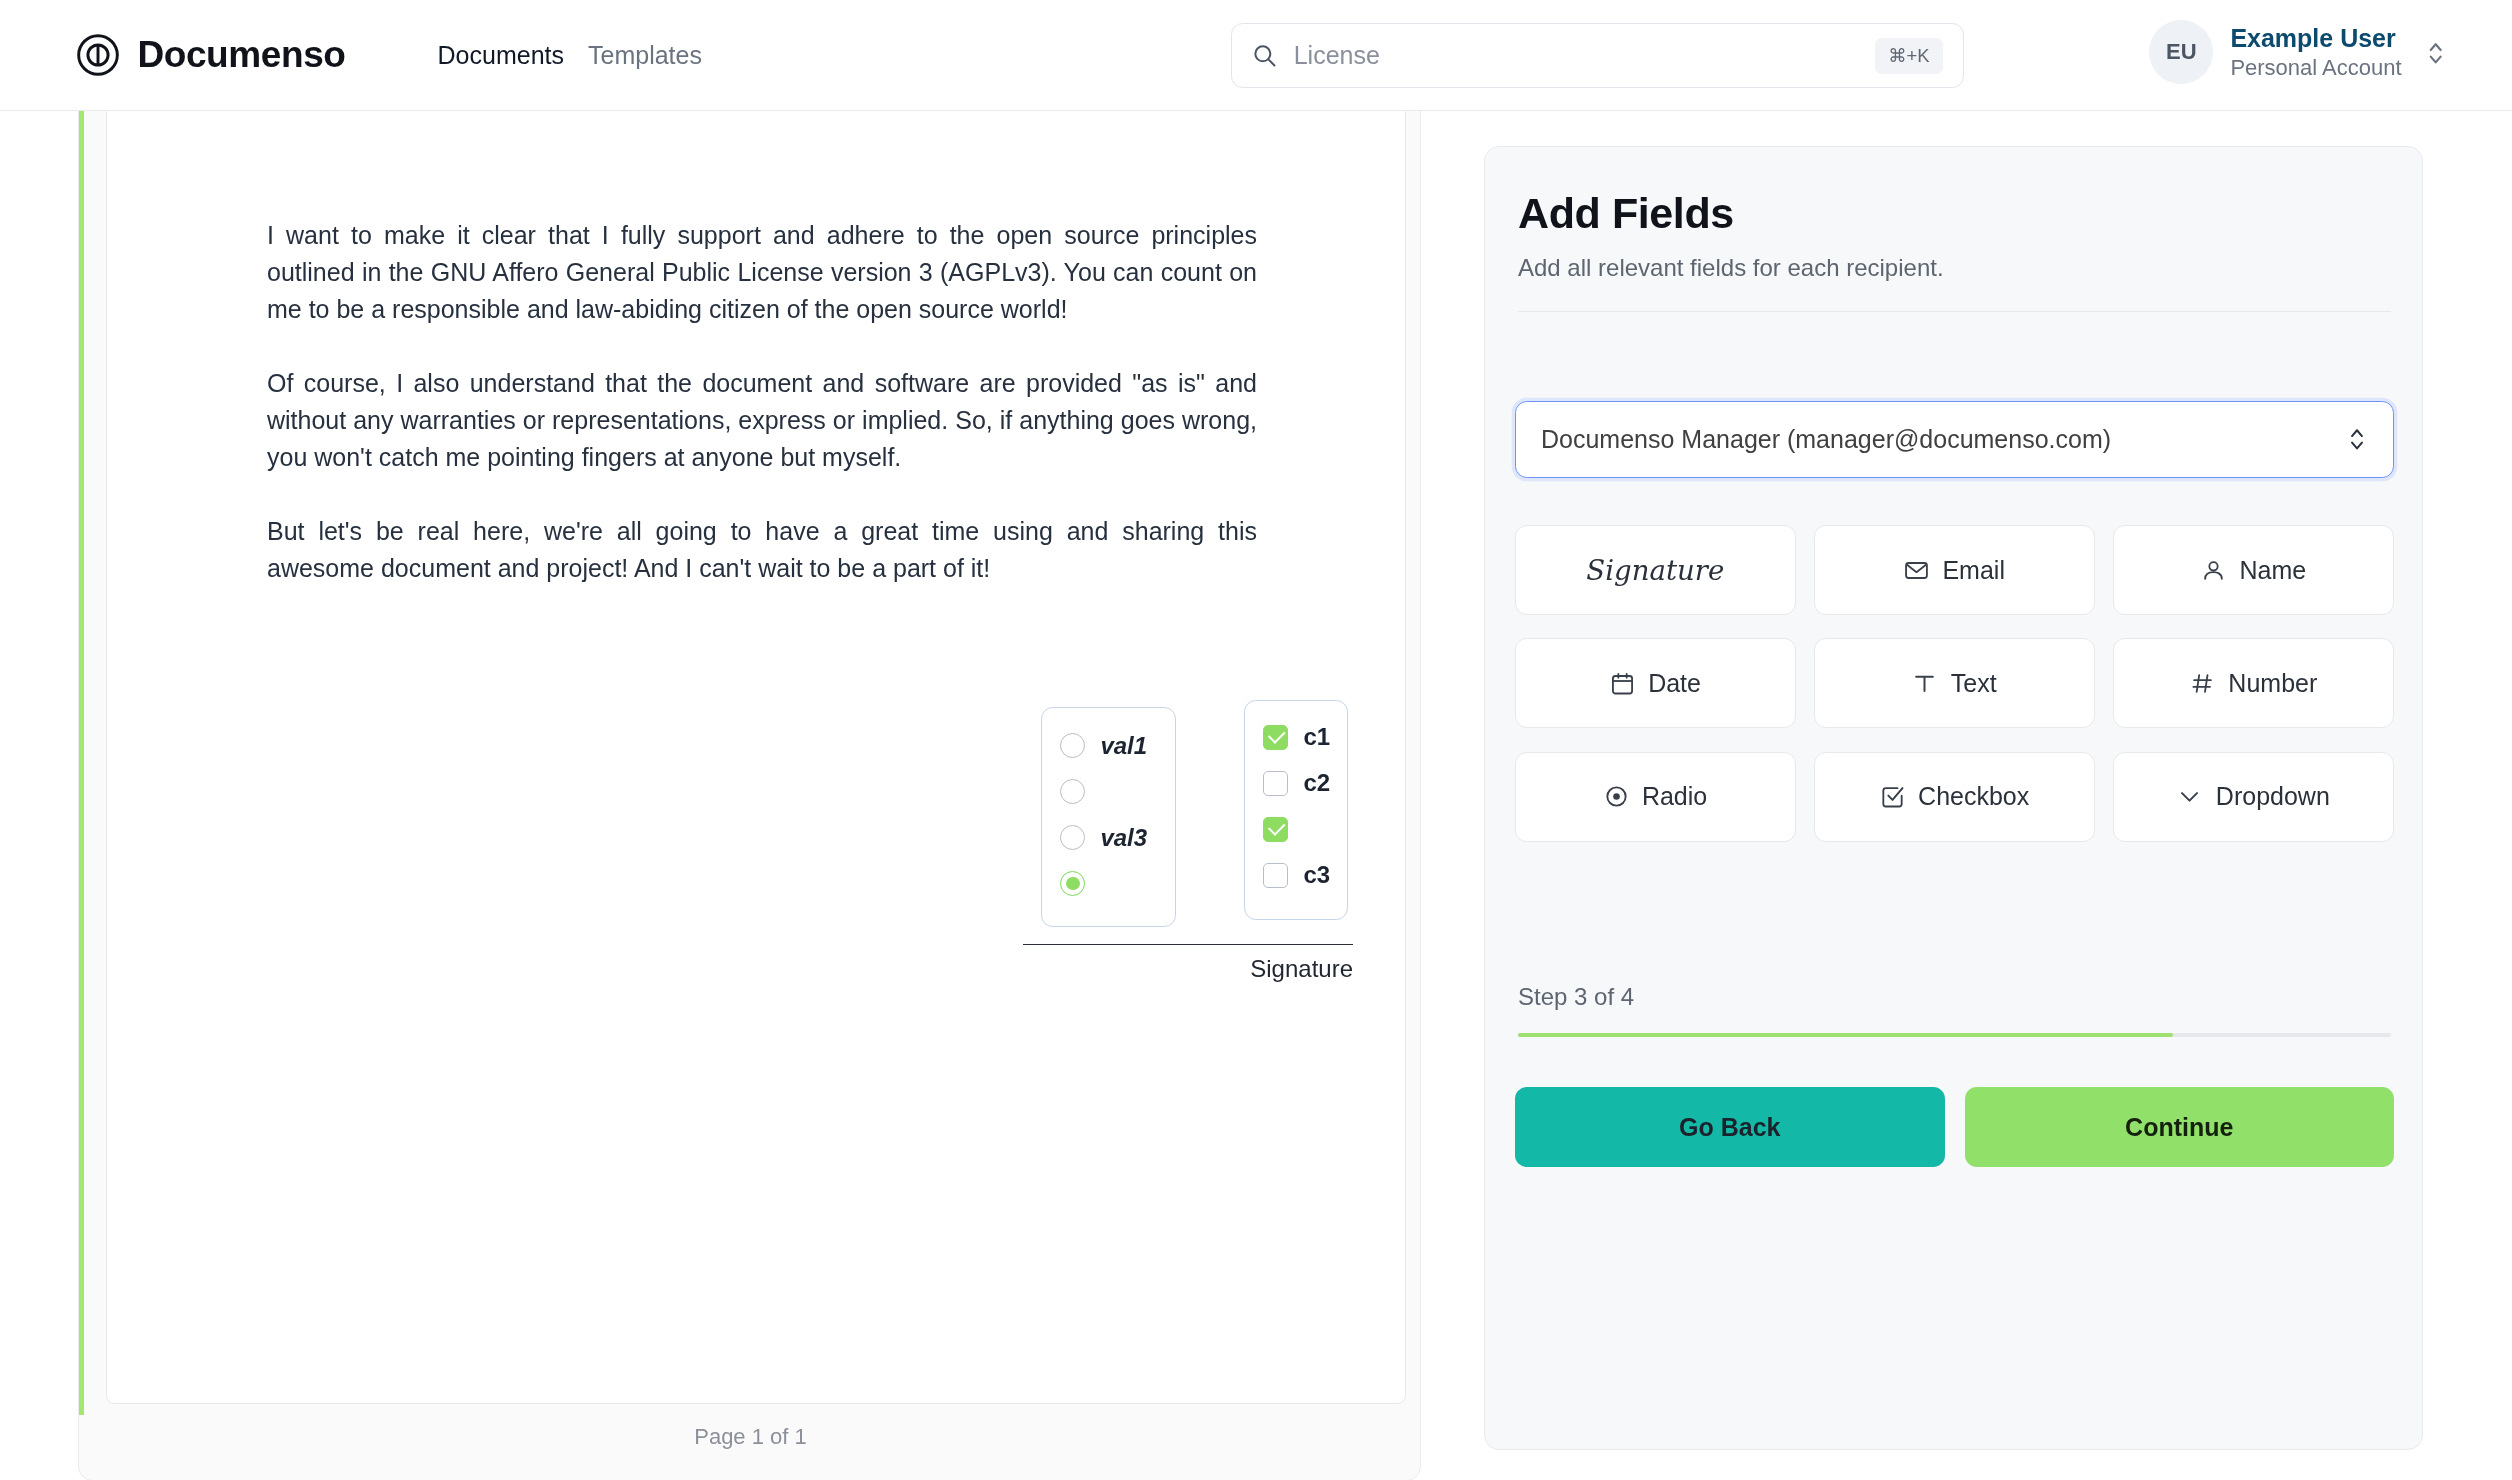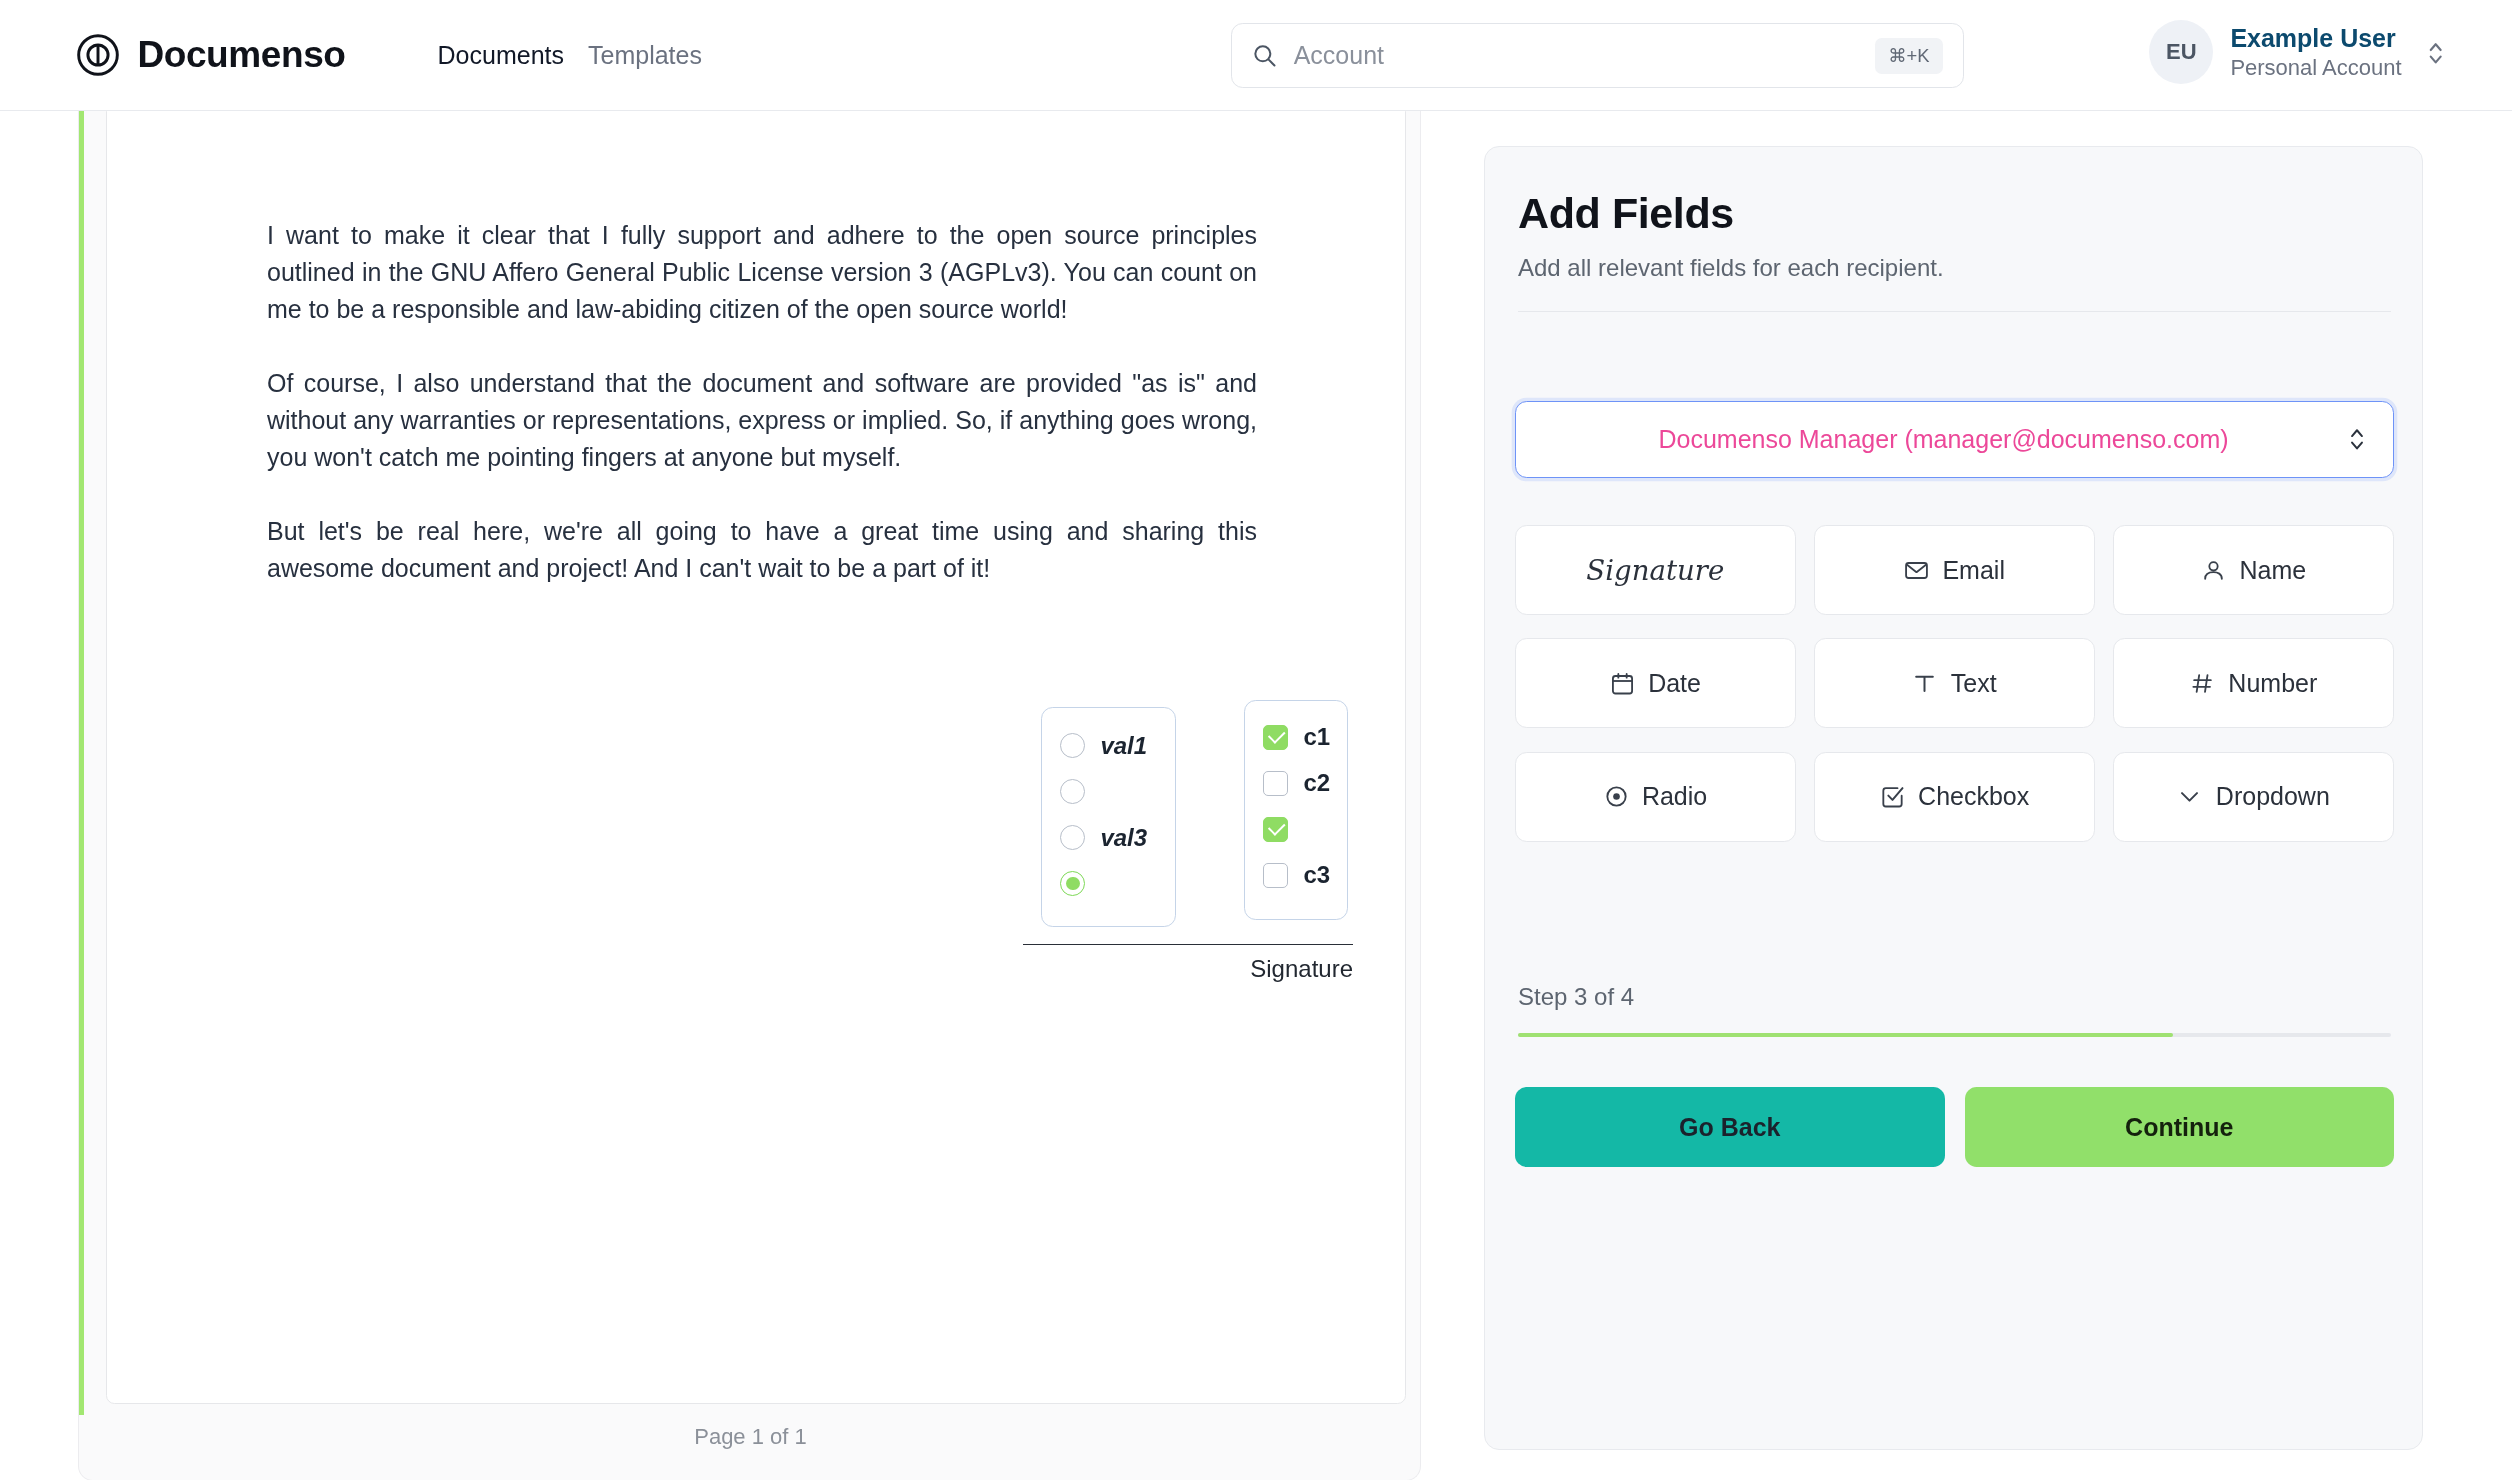--- a/index.html
+++ b/index.html
@@ -183,21 +183,21 @@
 
   .recipient-select {
     position: absolute; left: 30px; top: 254px;
     width: 879px; height: 77px;
     background: #ffffff;
     border: 1.7px solid #6e93f7; border-radius: 11.7px;
     box-shadow: 0 0 0 3.3px rgba(110,147,247,0.18);
     display: flex; align-items: center;
     padding: 0 25px;
   }
-  .recipient-label { font-size: 25px; color: #ec4899; flex: 1; text-align: center; }
+  .recipient-label { font-size: 25px; color: #404040; flex: 1; }
 
   .field-grid {
     position: absolute; left: 30px; top: 378px;
     width: 879px;
     display: grid;
     grid-template-columns: repeat(3, 1fr);
     grid-auto-rows: 90px;
     gap: 23.4px 18.4px;
   }
   .field-btn {
@@ -260,21 +260,21 @@
     <span class="nav-item inactive">Templates</span>
   </div>
 
   <div class="search-box">
     <span class="search-icon">
       <svg viewBox="0 0 30 30" width="25" height="25">
         <circle cx="13" cy="13" r="9" fill="none" stroke="#4b5563" stroke-width="2.4"></circle>
         <path d="M20 20 L27 27" stroke="#4b5563" stroke-width="2.4" stroke-linecap="round"></path>
       </svg>
     </span>
-    <span class="search-placeholder">Account</span>
+    <span class="search-placeholder">License</span>
     <span class="search-kbd">⌘+K</span>
   </div>
 
   <div class="account">
     <span class="avatar">EU</span>
     <span class="account-text">
       <span class="account-name" style="display:block">Example User</span>
       <span class="account-sub" style="display:block">Personal Account</span>
     </span>
     <span class="account-chevrons">

